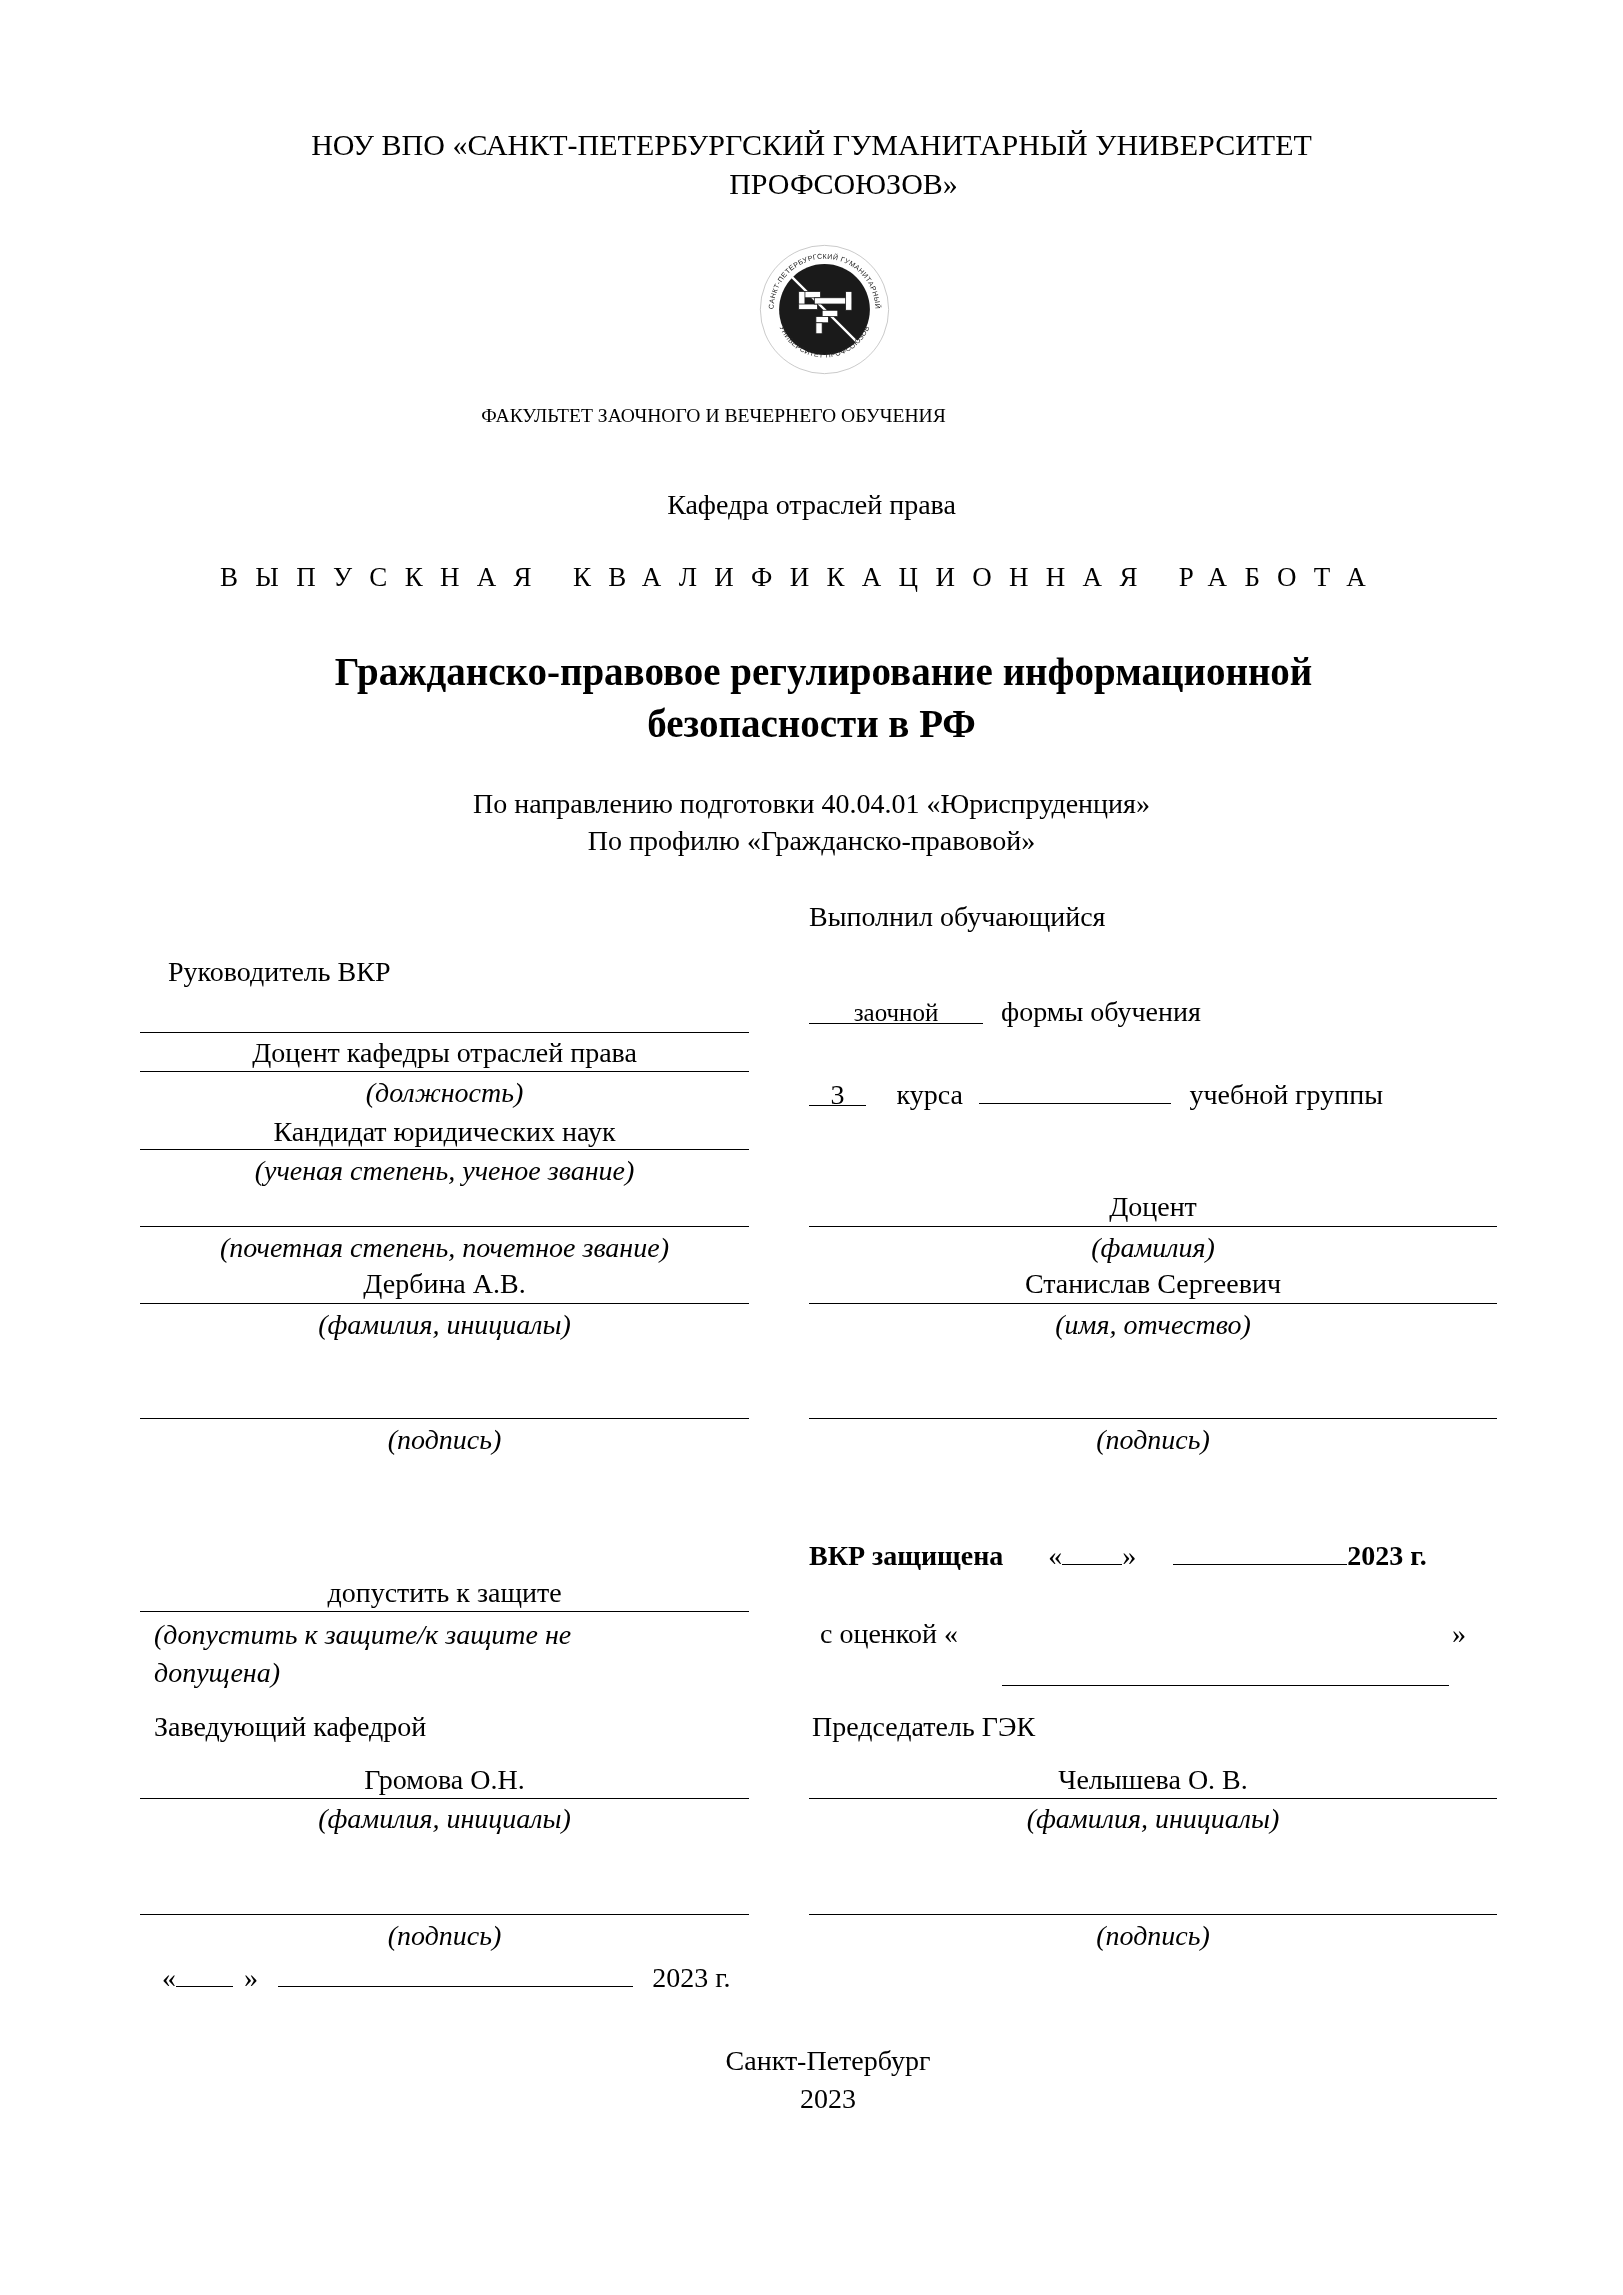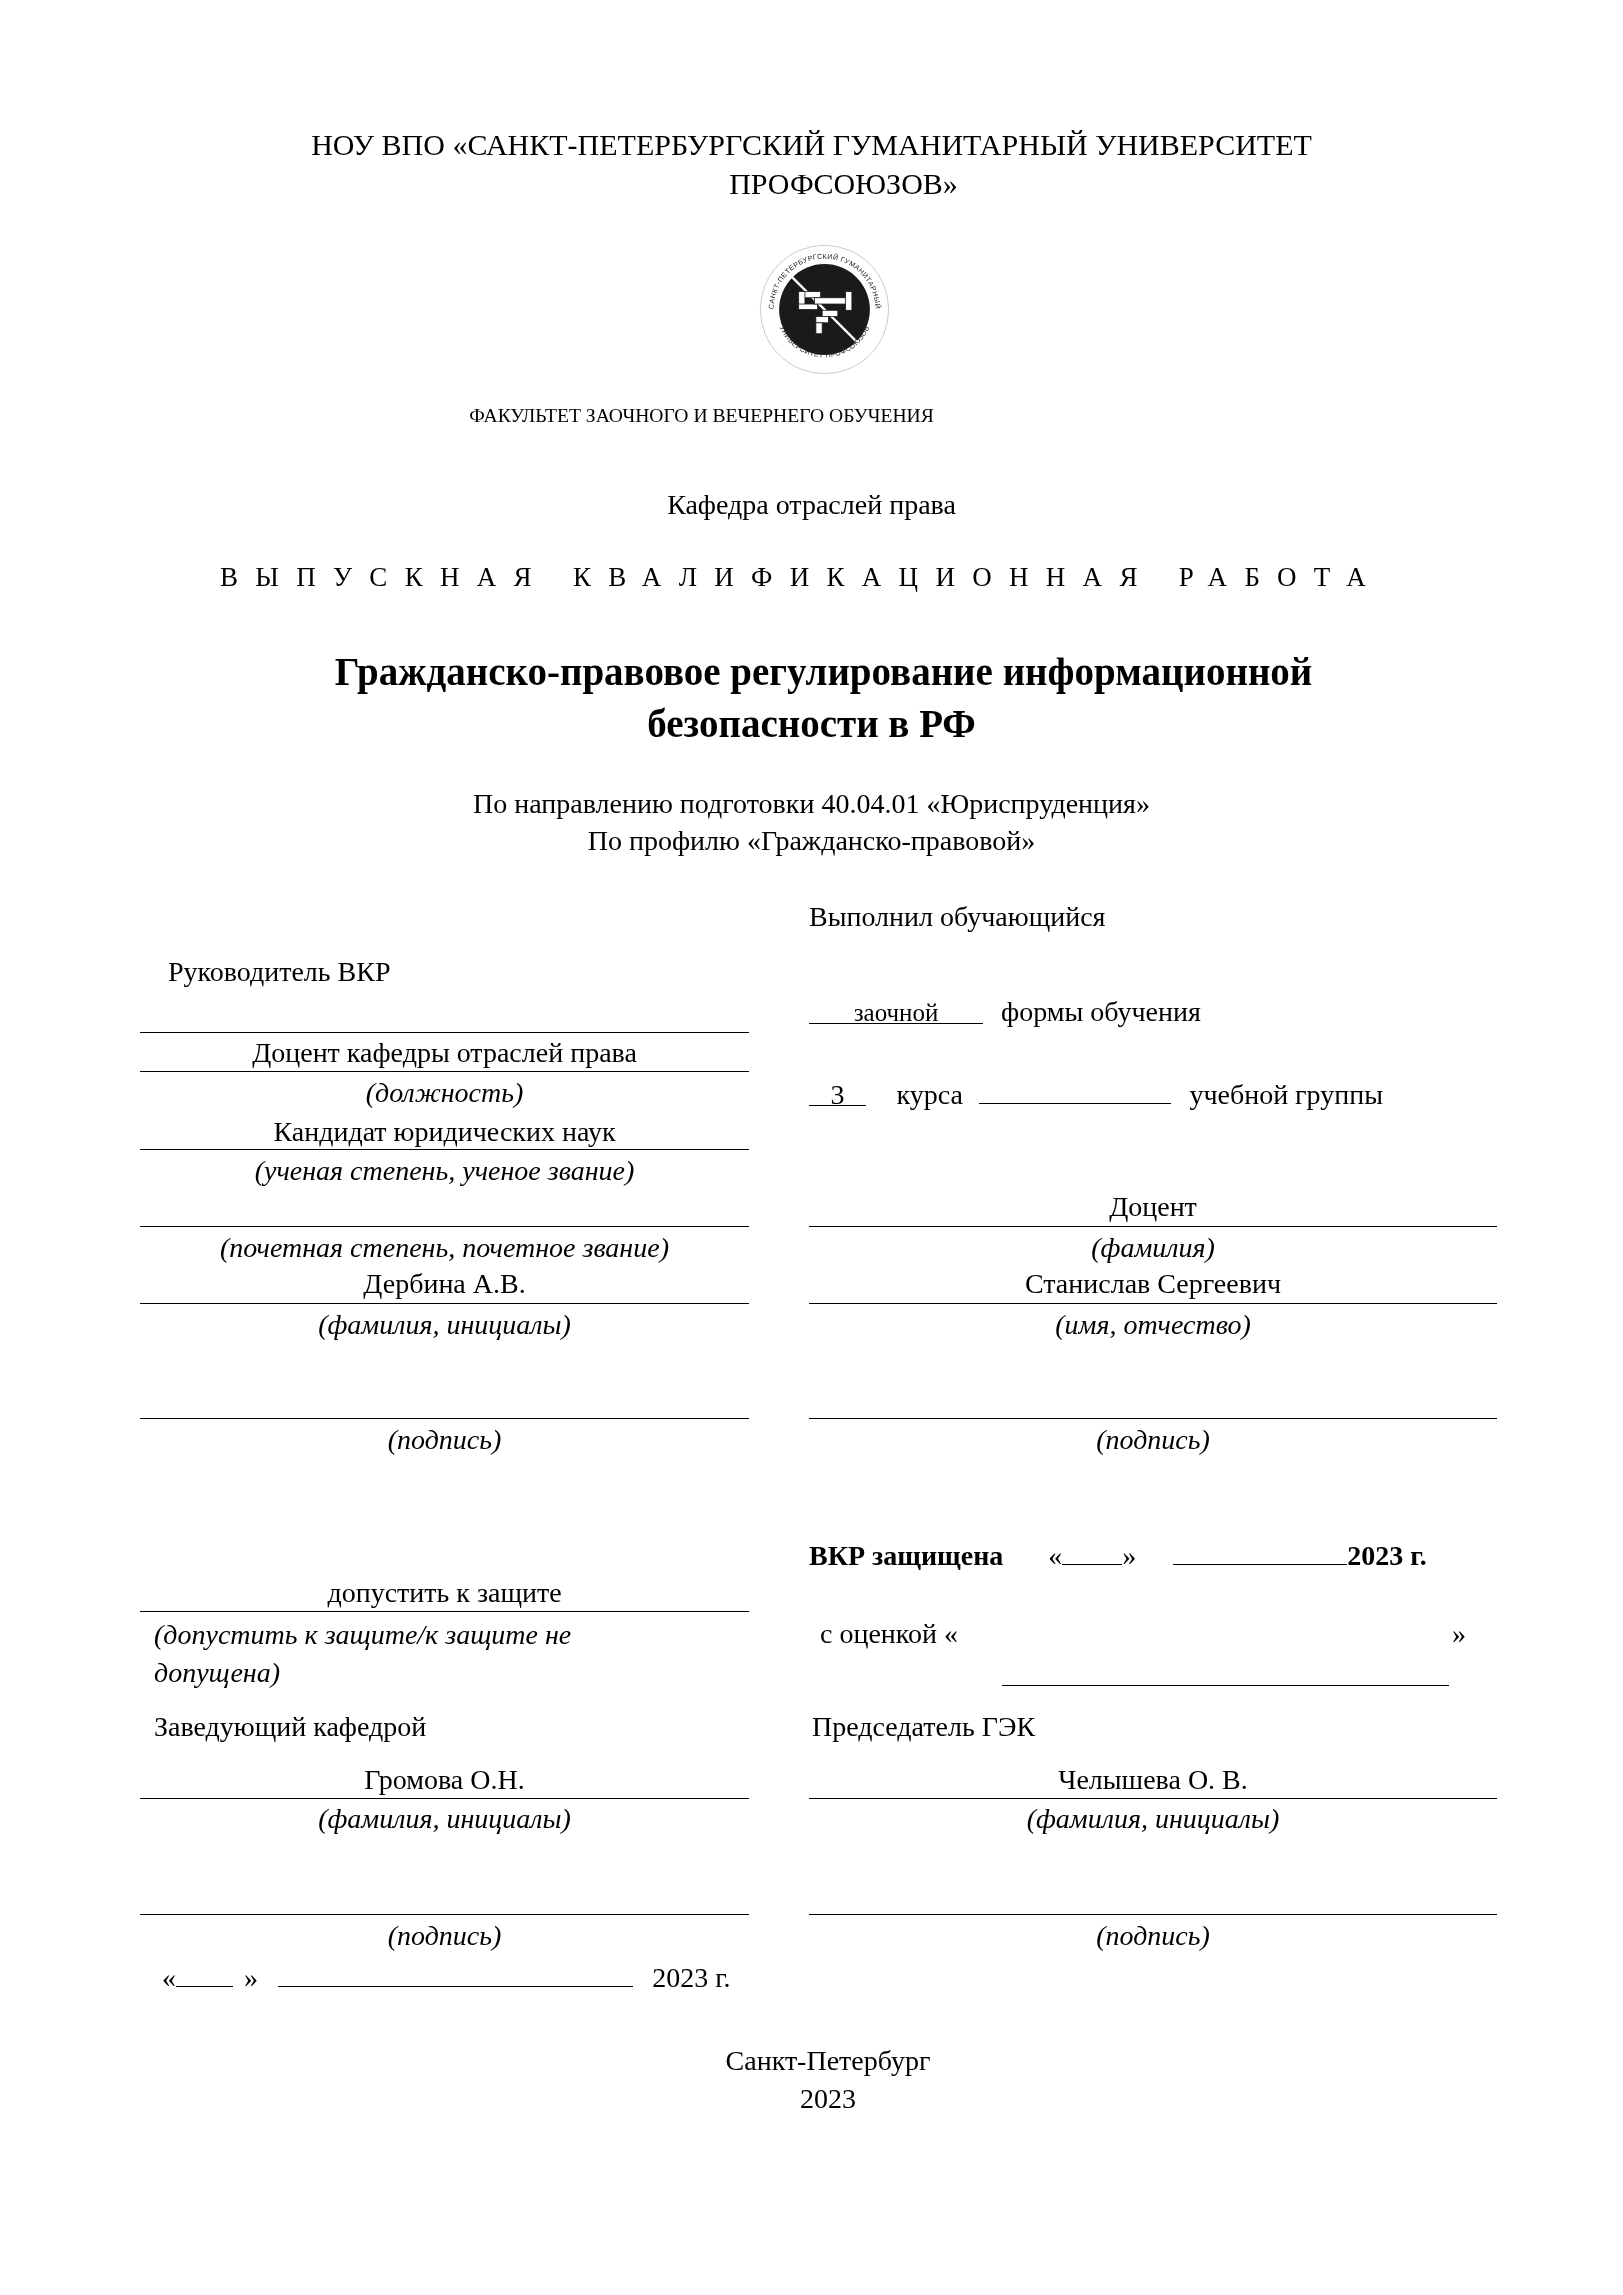--- a/index.html
+++ b/index.html
@@ -44,21 +44,21 @@
     <rect x="74" y="102" width="8" height="14"></rect>
   </g>
   <text font-size="9" font-family="Liberation Sans, sans-serif" fill="#222" letter-spacing="0.5">
     <textPath href="#arcTop" startOffset="50%" text-anchor="middle">САНКТ-ПЕТЕРБУРГСКИЙ ГУМАНИТАРНЫЙ</textPath>
   </text>
   <text font-size="9" font-family="Liberation Sans, sans-serif" fill="#222" letter-spacing="0.5">
     <textPath href="#arcBot" startOffset="50%" text-anchor="middle">УНИВЕРСИТЕТ ПРОФСОЮЗОВ</textPath>
   </text>
 </svg>
 
-<div class="abs center small" style="left:4px; width:1395px; top:404px;">ФАКУЛЬТЕТ ЗАОЧНОГО И ВЕЧЕРНЕГО ОБУЧЕНИЯ</div>
+<div class="abs center small" style="left:16px; width:1395px; top:404px;">ФАКУЛЬТЕТ ЗАОЧНОГО И ВЕЧЕРНЕГО ОБУЧЕНИЯ</div>
 <div class="abs center t36" style="left:0; width:1623px; top:488px;">Кафедра отраслей права</div>
 <div class="abs spaced" style="left:220px; width:1225px; top:561px; line-height:33px;">ВЫПУСКНАЯ КВАЛИФИКАЦИОННАЯ РАБОТА</div>
 
 <div class="abs center title" style="left:12px; width:1623px; top:647px;">Гражданско-правовое регулирование информационной</div>
 <div class="abs center title" style="left:0; width:1623px; top:699px;">безопасности в РФ</div>
 
 <div class="abs center t36" style="left:0; width:1623px; top:787px;">По направлению подготовки 40.04.01 «Юриспруденция»</div>
 <div class="abs center t36" style="left:0; width:1623px; top:824px;">По профилю «Гражданско-правовой»</div>
 
 <div class="abs t36" style="left:168px; top:955px;">Руководитель ВКР</div>

